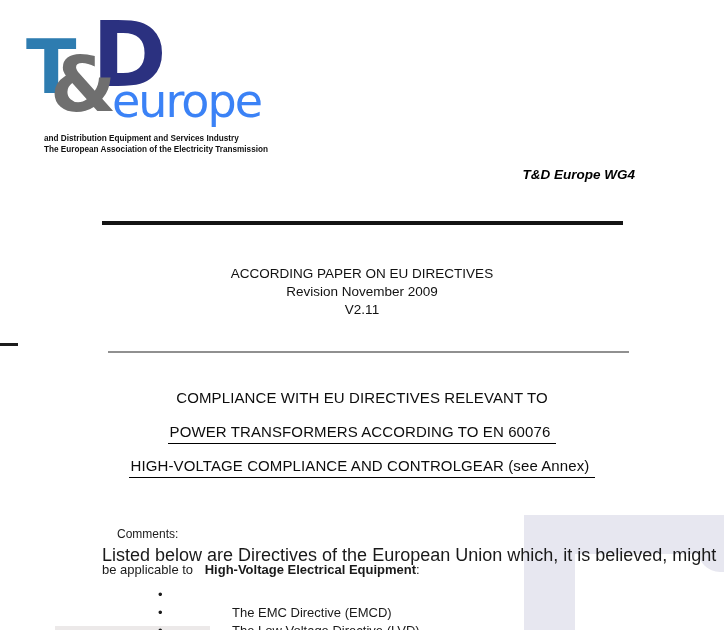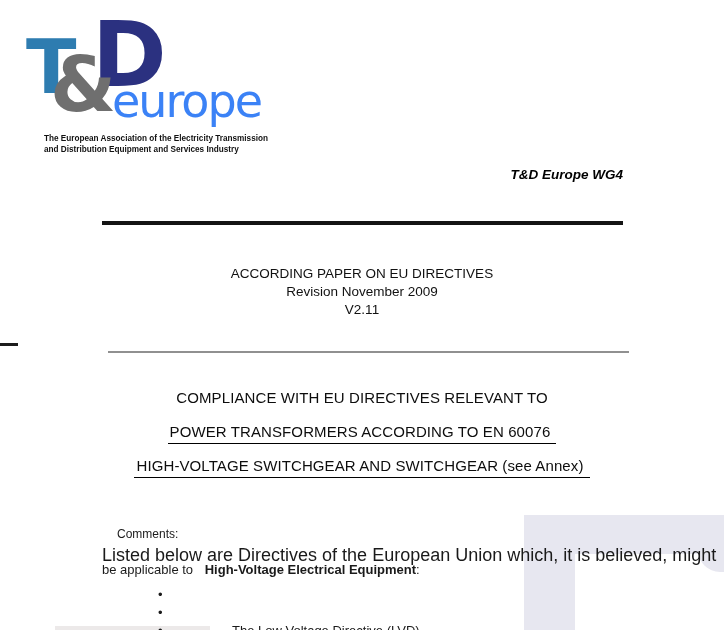--- a/index.html
+++ b/index.html
@@ -10,21 +10,21 @@
   
   .logo-letter{position:absolute;line-height:1;font-family:"DejaVu Sans",sans-serif;}
   #logo-t{left:26px;top:30px;font-size:74px;font-weight:bold;color:#2e7cb0;z-index:1;}
   #logo-amp{left:50px;top:47px;font-size:76px;font-weight:bold;color:#6f6f6f;z-index:2;}
   #logo-d{left:92px;top:10px;font-size:90px;font-weight:bold;color:#2b3180;z-index:1;}
   #logo-europe{left:112px;top:78px;font-size:46px;font-weight:normal;color:#3b82f6;
     letter-spacing:-2px;z-index:3;}
   #logo-tagline{position:absolute;left:44px;top:133px;font-size:8.2px;font-weight:bold;
     color:#111;line-height:11px;white-space:nowrap;}
   
-  #doc-ref{position:absolute;left:300px;top:167px;width:323px;text-align:right;
+  #doc-ref{position:absolute;left:312px;top:167px;width:323px;text-align:right;
     font-size:13.5px;font-weight:bold;font-style:italic;color:#000;}
   #rule-thick{position:absolute;left:102px;top:221px;width:521px;height:4px;background:#141414;}
   #center-header{position:absolute;left:0;top:265px;width:724px;text-align:center;
     font-size:13.5px;line-height:18px;color:#111;}
   #rule-thin{position:absolute;left:108px;top:351px;width:521px;height:2px;background:#909090;}
   
   .title-line{position:absolute;left:0;width:724px;text-align:center;font-size:15px;
     color:#0d0d0d;letter-spacing:0.1px;}
   #title-1{top:389px;}
   #title-2{top:423px;}
@@ -61,57 +61,58 @@
   <div id="wm-curve"></div>
   <div id="wm-bottom-strip"></div>
   <div id="fold-dash"></div>
 
   <div>
     <span id="logo-t" class="logo-letter">T</span>
     <span id="logo-amp" class="logo-letter">&amp;</span>
     <span id="logo-d" class="logo-letter">D</span>
     <span id="logo-europe" class="logo-letter">europe</span>
     <div id="logo-tagline">
+      <div>and Distribution Equipment and Services Industry</div>
       <div>The European Association of the Electricity Transmission</div>
-      <div>and Distribution Equipment and Services Industry</div>
     </div>
   </div>
 
   <div id="doc-ref">T&amp;D Europe WG4</div>
 
   <div id="rule-thick"></div>
 
   <div id="center-header">
     <div>ACCORDING PAPER ON EU DIRECTIVES</div>
     <div>Revision November 2009</div>
     <div>V2.11</div>
   </div>
 
   <div id="rule-thin"></div>
 
   <div id="title-1" class="title-line">COMPLIANCE WITH EU DIRECTIVES RELEVANT TO</div>
   <div id="title-2" class="title-line">
     <span class="underlined">POWER TRANSFORMERS ACCORDING TO EN 60076</span>
   </div>
   <div id="title-3" class="title-line">
-    <span class="underlined">HIGH-VOLTAGE SWITCHGEAR AND SWITCHGEAR (see Annex)</span>
+    <span class="underlined">HIGH-VOLTAGE COMPLIANCE AND CONTROLGEAR (see Annex)</span>
   </div>
 
   <div id="comments-heading">Comments:</div>
   <div id="comments-line1">
     <span class="stretch">Listed below are Directives of the European Union which, it is believed, might</span>
   </div>
   <div id="comments-line2">
     <span>be applicable to </span><b>High-Voltage Electrical Equipment</b><span>:</span>
   </div>
 
   <div id="bullet-0" class="bullet-row">
     <span class="bullet-dot">•</span>
   </div>
   <div id="bullet-1" class="bullet-row">
     <span class="bullet-dot">•</span>
+    <span class="bullet-label">The EMC Directive (EMCD)</span>
   </div>
   <div id="bullet-2" class="bullet-row">
     <span class="bullet-dot">•</span>
     <span class="bullet-label">The Low Voltage Directive (LVD)</span>
   </div>
 
 </div>
 
 </body></html>

